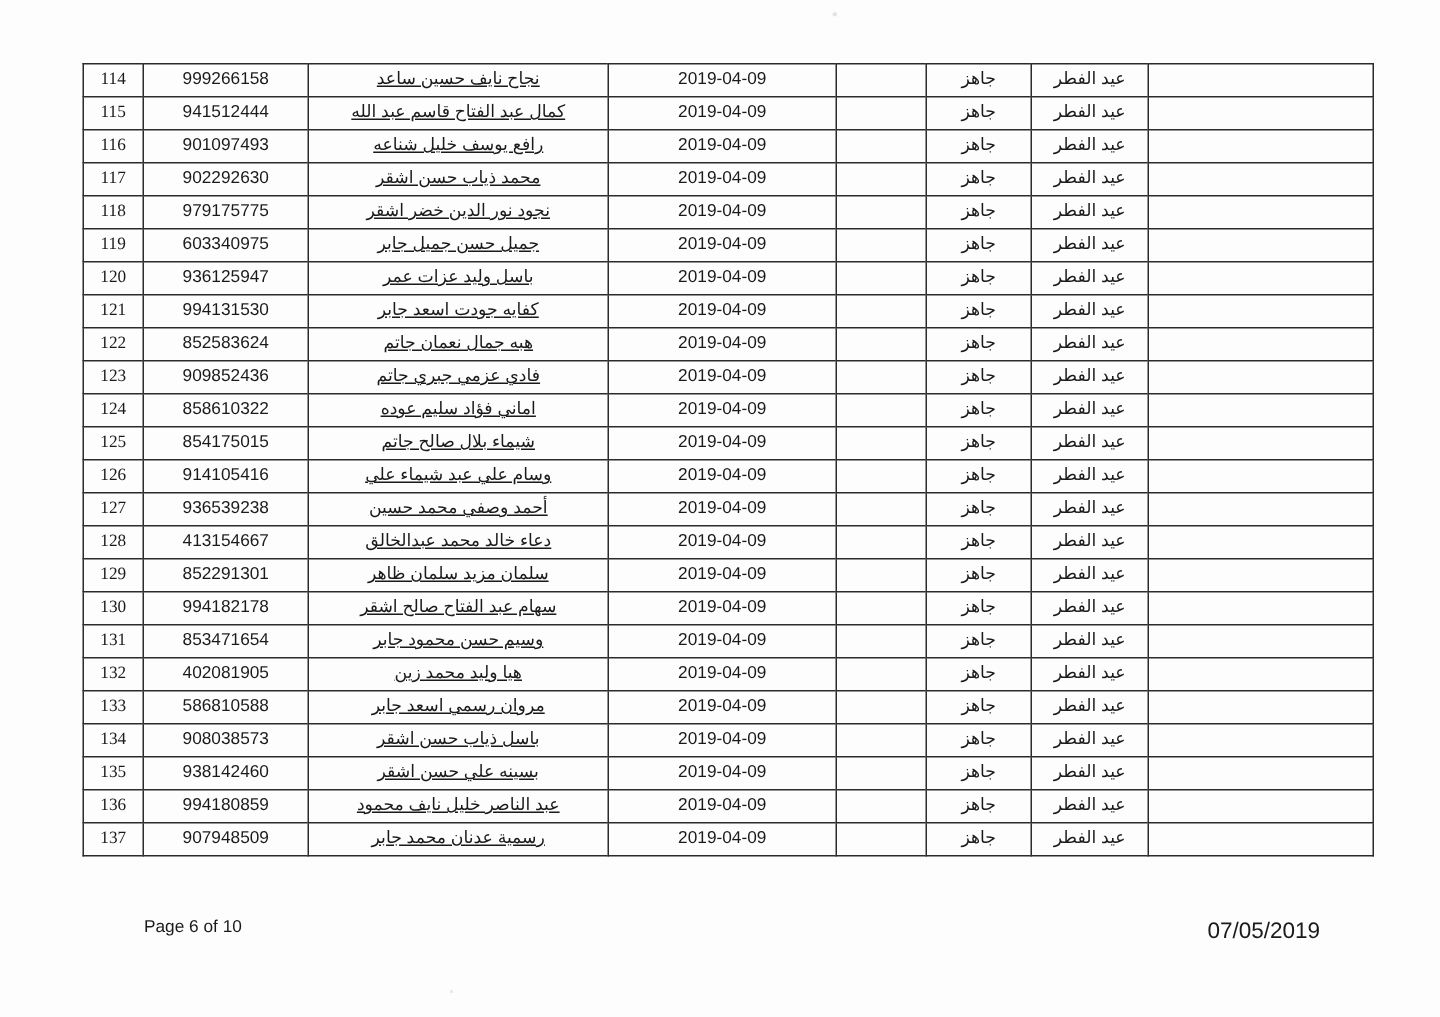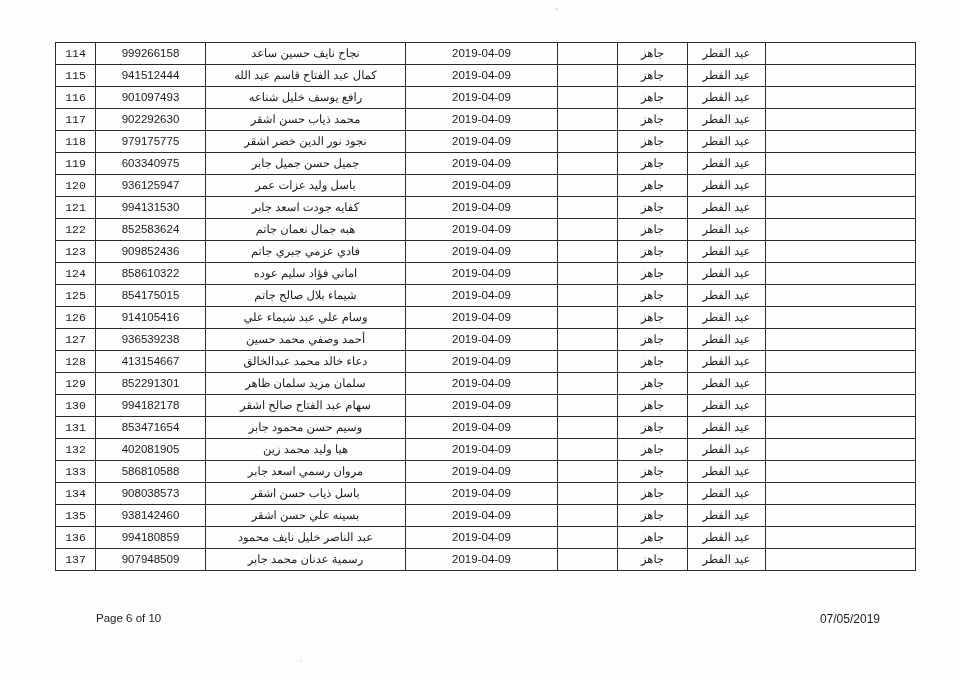--- a/index.html
+++ b/index.html
@@ -56,32 +56,33 @@
   col.c-id       { width: 110px; }
   col.c-name     { width: 200px; }
   col.c-date     { width: 152px; }
   col.c-blank    { width: 60px; }
   col.c-status   { width: 70px; }
   col.c-occasion { width: 78px; }
   col.c-empty    { width: 150px; }
 
   td.idx {
     font-size: 12px;
-    font-family: Liberation Mono, monospace;
+    font-family: Liberation Serif, serif;
     direction: ltr;
     margin-top: 44px;
   }
   td.id {
     font-size: 12px;
     direction: ltr;
   }
   td.name {
     font-size: 12.5px;
     direction: rtl;
     text-align: center;
+    text-decoration: underline;
   }
   td.date {
     font-size: 12px;
     direction: ltr;
   }
   td.blank { }
   td.status {
     font-size: 11.5px;
     direction: rtl;
   }
@@ -104,21 +105,21 @@
     position: absolute;
     left: 40px;
     top: 0;
     font-size: 11.5px;
     color: #1a1a1a;
   }
   .footer .doc-date {
     position: absolute;
     right: 24px;
     top: 0;
-    font-size: 12px;
+    font-size: 15px;
     color: #1a1a1a;
   }
 
   .speck {
     position: absolute;
     background: #cfcfcf;
     border-radius: 50%;
     opacity: .55;
   }
 </style>

